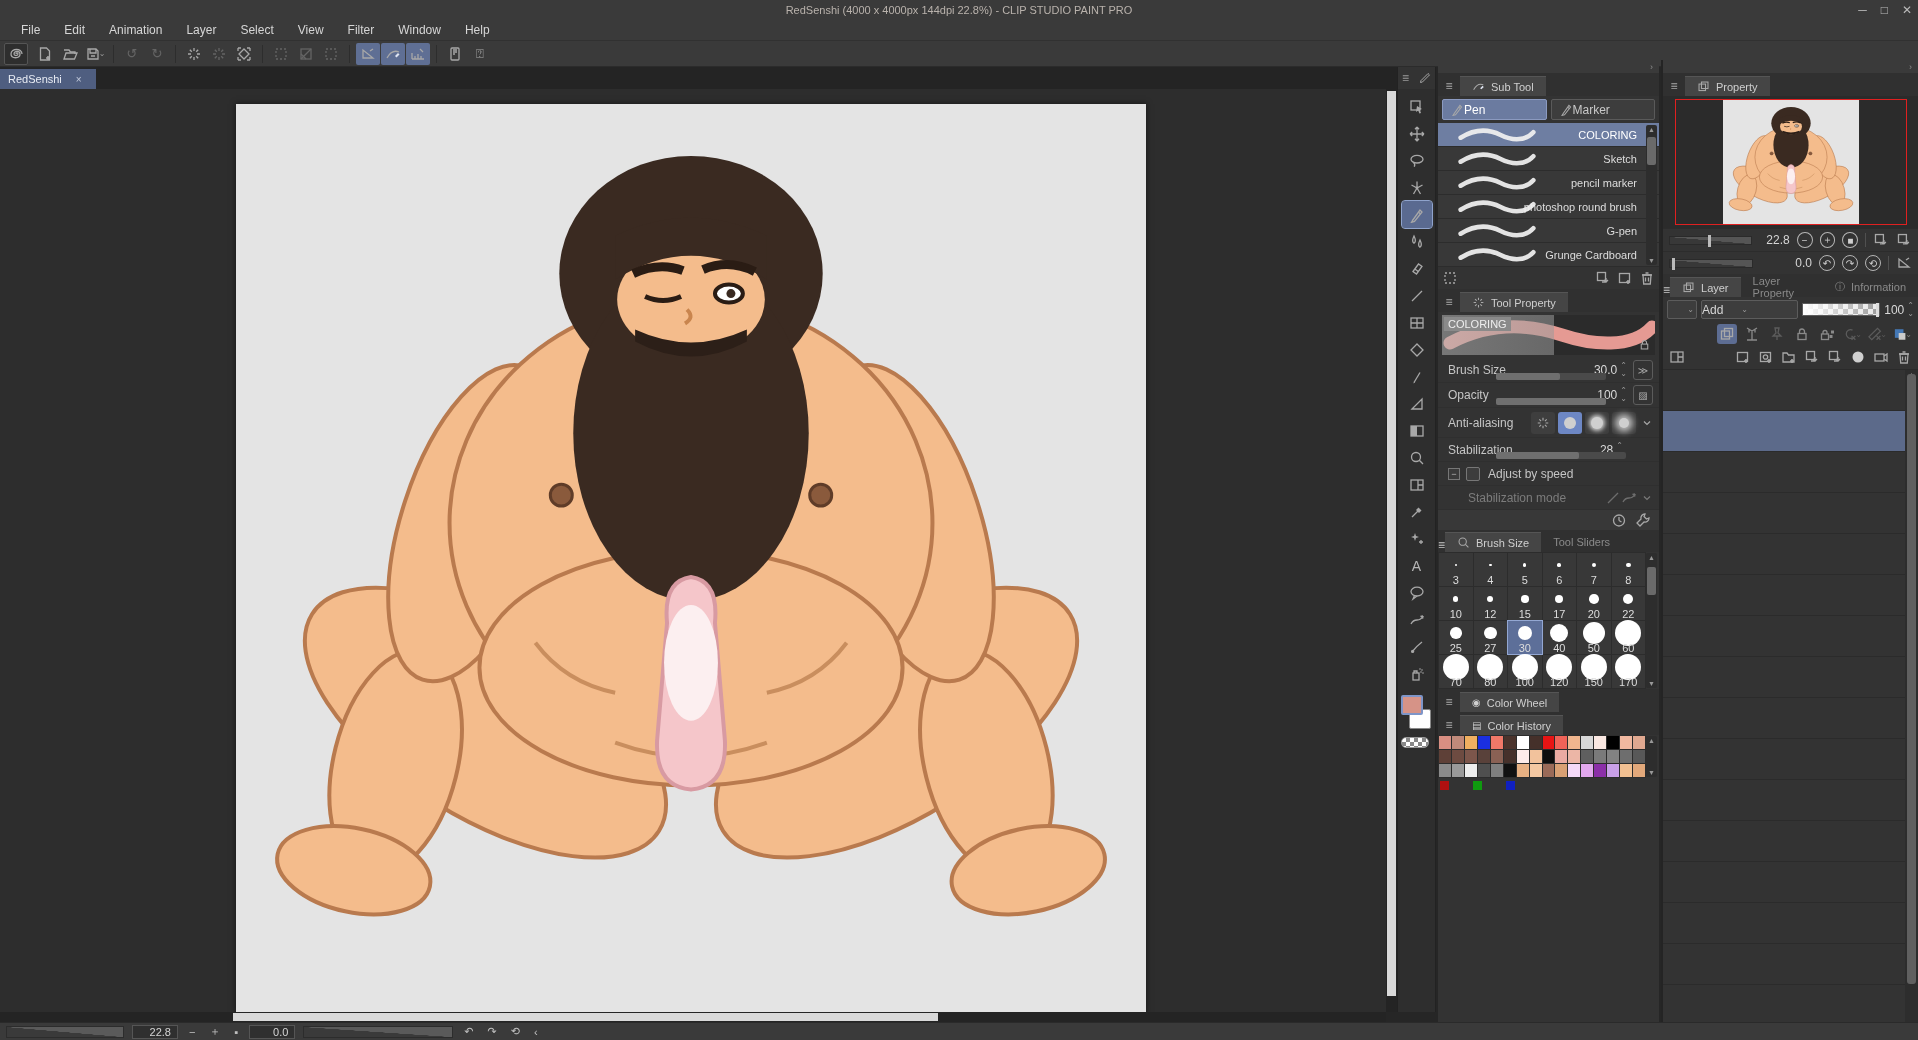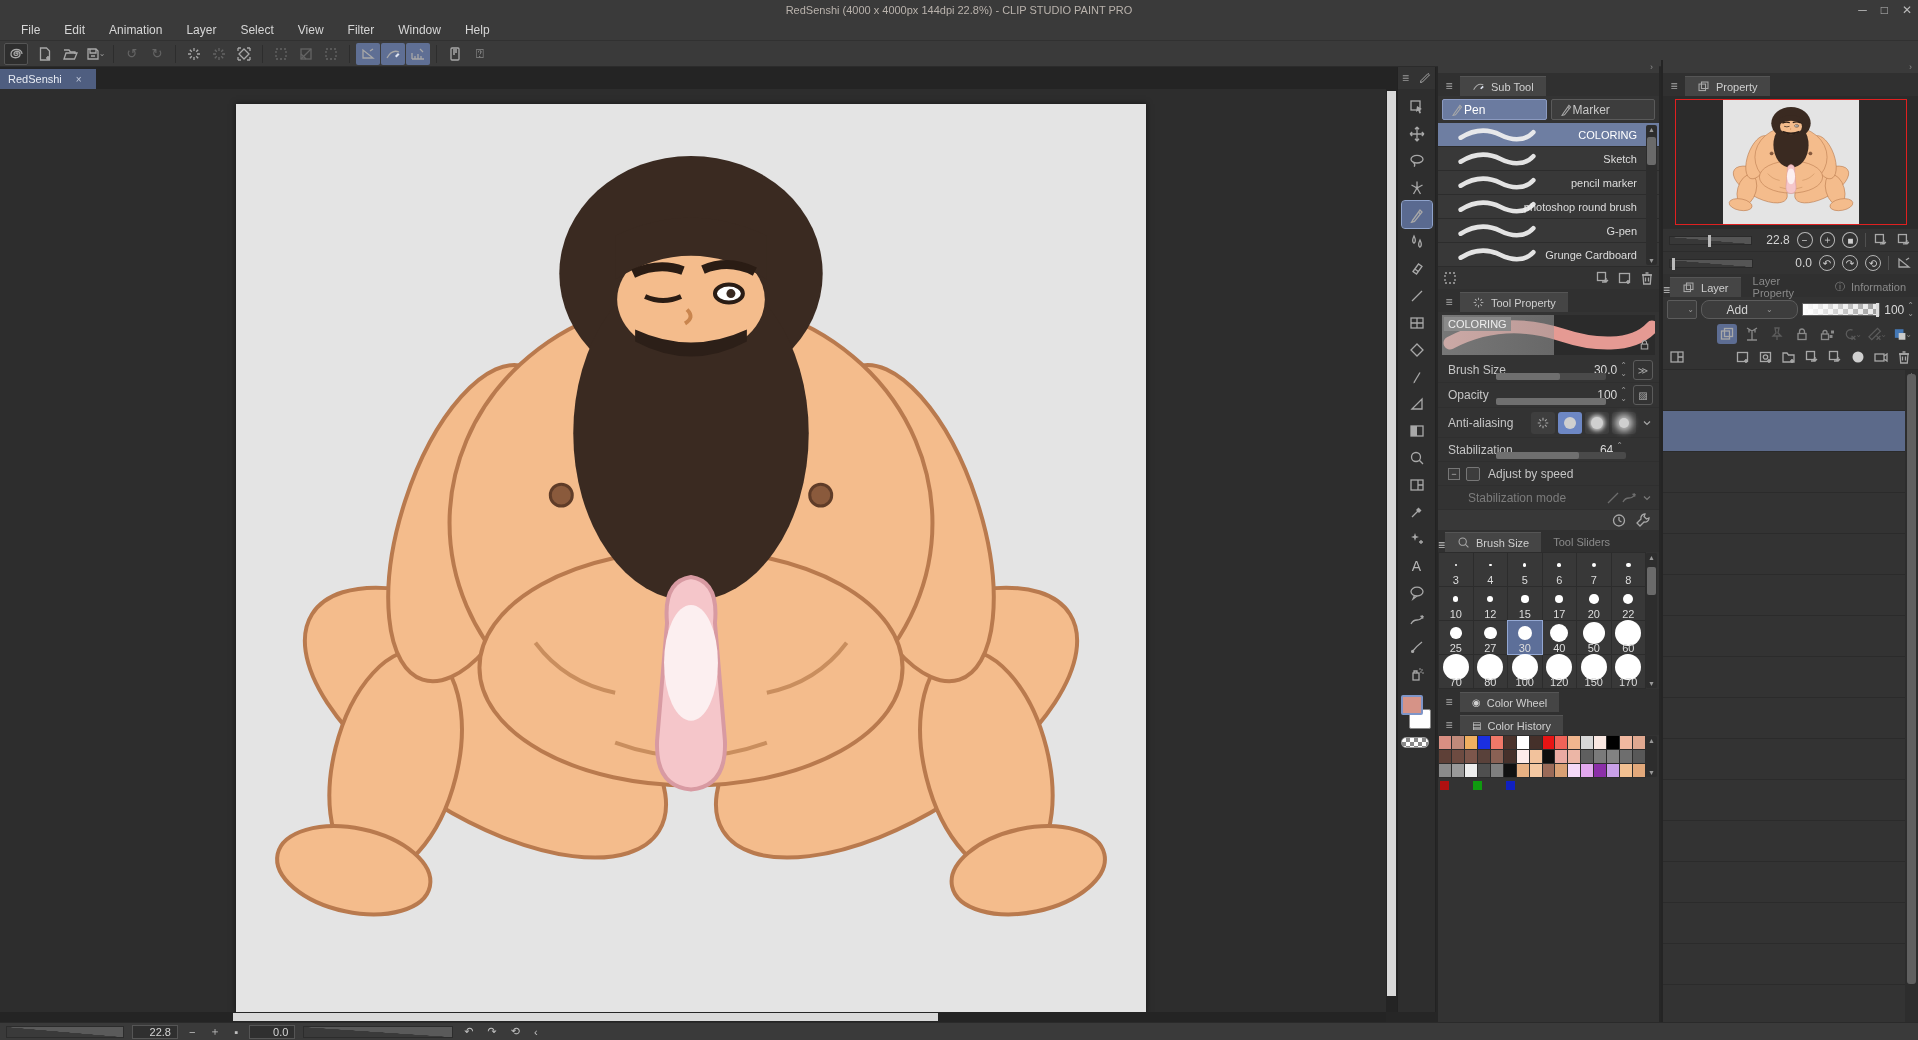--- a/index.html
+++ b/index.html
@@ -116,21 +116,21 @@
   #navimg { position:absolute; left:60px; top:4px; width:136px; height:124px; background:#e4e4e4; }
   .navrow { height:23px; display:flex; align-items:center; padding:0 6px; gap:7px; color:#d5d5d5; border-top:1px solid #2c2c2c; }
   .navslider { width:84px; height:9px; background:linear-gradient(to top right,rgba(0,0,0,0) 49%,#555 50%); background-color:#383838; border:1px solid #2a2a2a; position:relative; }
   .navslider .nth { position:absolute; top:-2px; width:3px; height:12px; background:#bbb; }
   .ncirc { width:16px; height:16px; border:1.2px solid #b5b5b5; border-radius:50%; display:flex; align-items:center; justify-content:center; font-size:10px; color:#cfcfcf; }
   .ndiv { width:1px; height:14px; background:#505050; }
   
   #lpTabs { display:flex; align-items:flex-end; height:23px; background:#303030; }
   #lpCtl { display:flex; align-items:center; gap:4px; padding:3px 4px; }
   .blendbox { width:30px; height:19px; border:1px solid #5c5c5c; background:#3d3d3d; border-radius:2px; display:flex; align-items:center; justify-content:flex-end; color:#999; font-size:8px; padding-right:2px; }
-  #addsel { flex:1; height:19px; border:1px solid #5c5c5c; background:#3d3d3d; border-radius:8px; display:flex; align-items:center; justify-content:center; gap:18px; color:#d5d5d5; }
+  #addsel { flex:1; height:19px; border:1px solid #5c5c5c; background:#3d3d3d; border-radius:2px; display:flex; align-items:center; gap:18px; color:#d5d5d5; }
   #lopac { width:78px; height:13px; border:1px solid #5c5c5c; position:relative;
     background:linear-gradient(to right,#fff,rgba(255,255,255,0)),repeating-conic-gradient(#9a9a9a 0% 25%,#e8e8e8 0% 50%); background-size:auto,10px 10px; }
   #lopac .lth { position:absolute; right:0; top:-1px; width:3px; height:14px; background:#ddd; }
   #lpToggles { display:flex; align-items:center; justify-content:flex-end; gap:5px; padding:2px 6px; }
   .ltg { width:20px; height:20px; display:flex; align-items:center; justify-content:center; border-radius:3px; opacity:.75; }
   .ltg.on { background:#5d6d93; opacity:1; }
   .ltg.dim { opacity:.35; }
   #lpActions { display:flex; align-items:center; gap:7px; padding:3px 6px 4px 6px; border-bottom:1px solid #2a2a2a; }
   #lpActions .sp { flex:1; }
   
@@ -807,21 +807,21 @@
     <svg class="ic" style="width:12px;height:12px;margin-left:5px">
         <use href="#s-chevd"></use>
       </svg>
   </div>
   <div class="tprow">
     <span class="lbl">Stabilization</span>
     <div class="slider" style="width:130px">
         <div class="fill" style="width:64%"></div>
       </div>
     <div class="spin" style="margin-right:30px">
-      <span>64</span>
+      <span>28</span>
         <span class="ud">⌃<br>⌄</span>
       </div>
   </div>
   <div class="tprow">
     <div class="minusbox">−</div>
     <div class="cb"></div>
     <span>Adjust by speed</span>
   </div>
   <div class="tprow" style="color:#7c7c7c;padding-left:30px">
     <span class="lbl">Stabilization mode</span>

